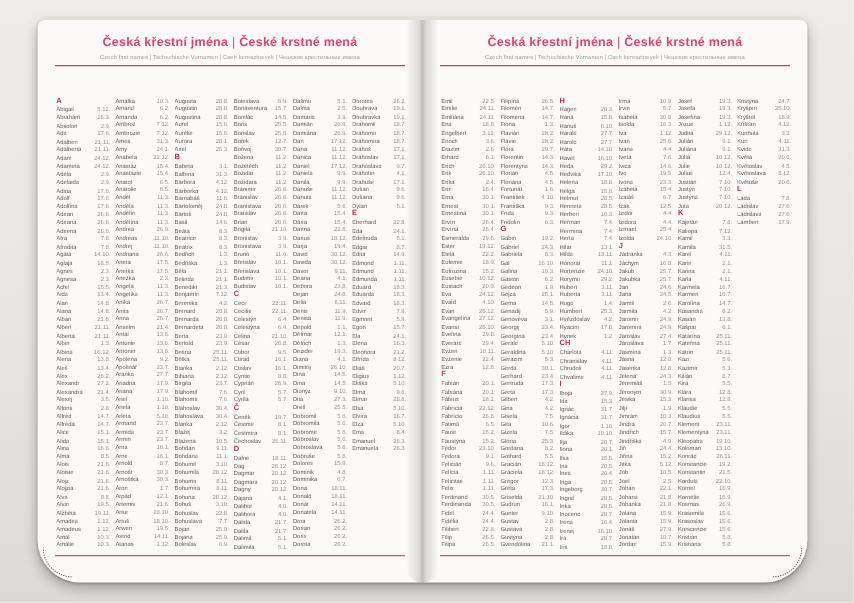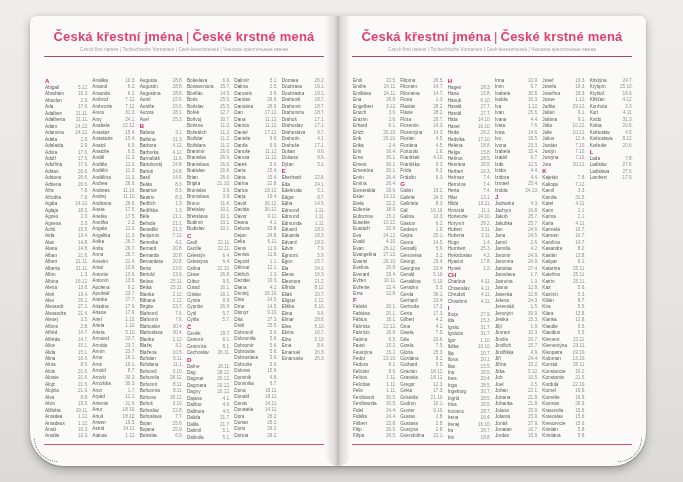--- a/index.html
+++ b/index.html
@@ -4,21 +4,21 @@
 <style>
   html,body{margin:0;padding:0;}
   #stage{position:relative;width:683px;height:482px;background:linear-gradient(180deg,#efedea 0%,#e7e5e1 60%,#dcdad6 100%);overflow:hidden;font-family:"Liberation Sans",sans-serif;}
   #book{position:absolute;left:30px;top:16px;width:616px;height:450px;background:#fbfaf8;border-radius:6px 6px 34px 34px;box-shadow:0 4px 10px rgba(0,0,0,.28),0 1px 2px rgba(0,0,0,.2);}
   #book:before{content:"";position:absolute;left:4px;right:4px;top:-3px;height:3px;background:#e3e0db;border-radius:3px 3px 0 0;}
   #gutter{position:absolute;left:50%;top:0;width:26px;height:100%;transform:translateX(-50%);background:linear-gradient(90deg,rgba(0,0,0,0) 0%,rgba(90,80,75,.18) 38%,rgba(60,50,45,.30) 50%,rgba(90,80,75,.18) 62%,rgba(0,0,0,0) 100%);border-radius:0 0 30px 30px;}
   .page{position:absolute;top:0;width:292px;height:450px;}
   #page-left{left:8px;}
   #page-right{right:8px;}
   .page-head{text-align:center;padding-top:13px;}
-  .title{font-size:13px;font-weight:bold;letter-spacing:.2px;}
+  .title{font-size:10px;font-weight:bold;letter-spacing:.2px;}
   .title .sep{font-weight:normal;padding:0 3px;}
   .subtitle{font-size:4.6px;color:#9a9a98;margin-top:3px;letter-spacing:.1px;}
   .rule-top{height:1px;margin:4px 6px 0 6px;}
   .rule-bottom{position:absolute;bottom:21px;left:6px;right:6px;height:1px;}
   .cols{position:absolute;top:62px;left:7px;right:5px;bottom:24px;column-count:6;column-gap:4px;column-fill:auto;overflow:hidden;}
   .entry{display:flex;justify-content:space-between;align-items:baseline;font-size:4.7px;line-height:6.45px;break-inside:avoid;}
   .entry .nm{color:#5a5a58;white-space:nowrap;overflow:hidden;}
   .entry .dt{color:#8f8f8d;white-space:nowrap;padding-left:2px;}
   .letter{font-size:6px;line-height:7px;font-weight:bold;break-inside:avoid;}
   .corner-dots{position:absolute;bottom:4px;width:46px;height:46px;border:1.6px dotted #6f6c68;border-radius:50%;}

